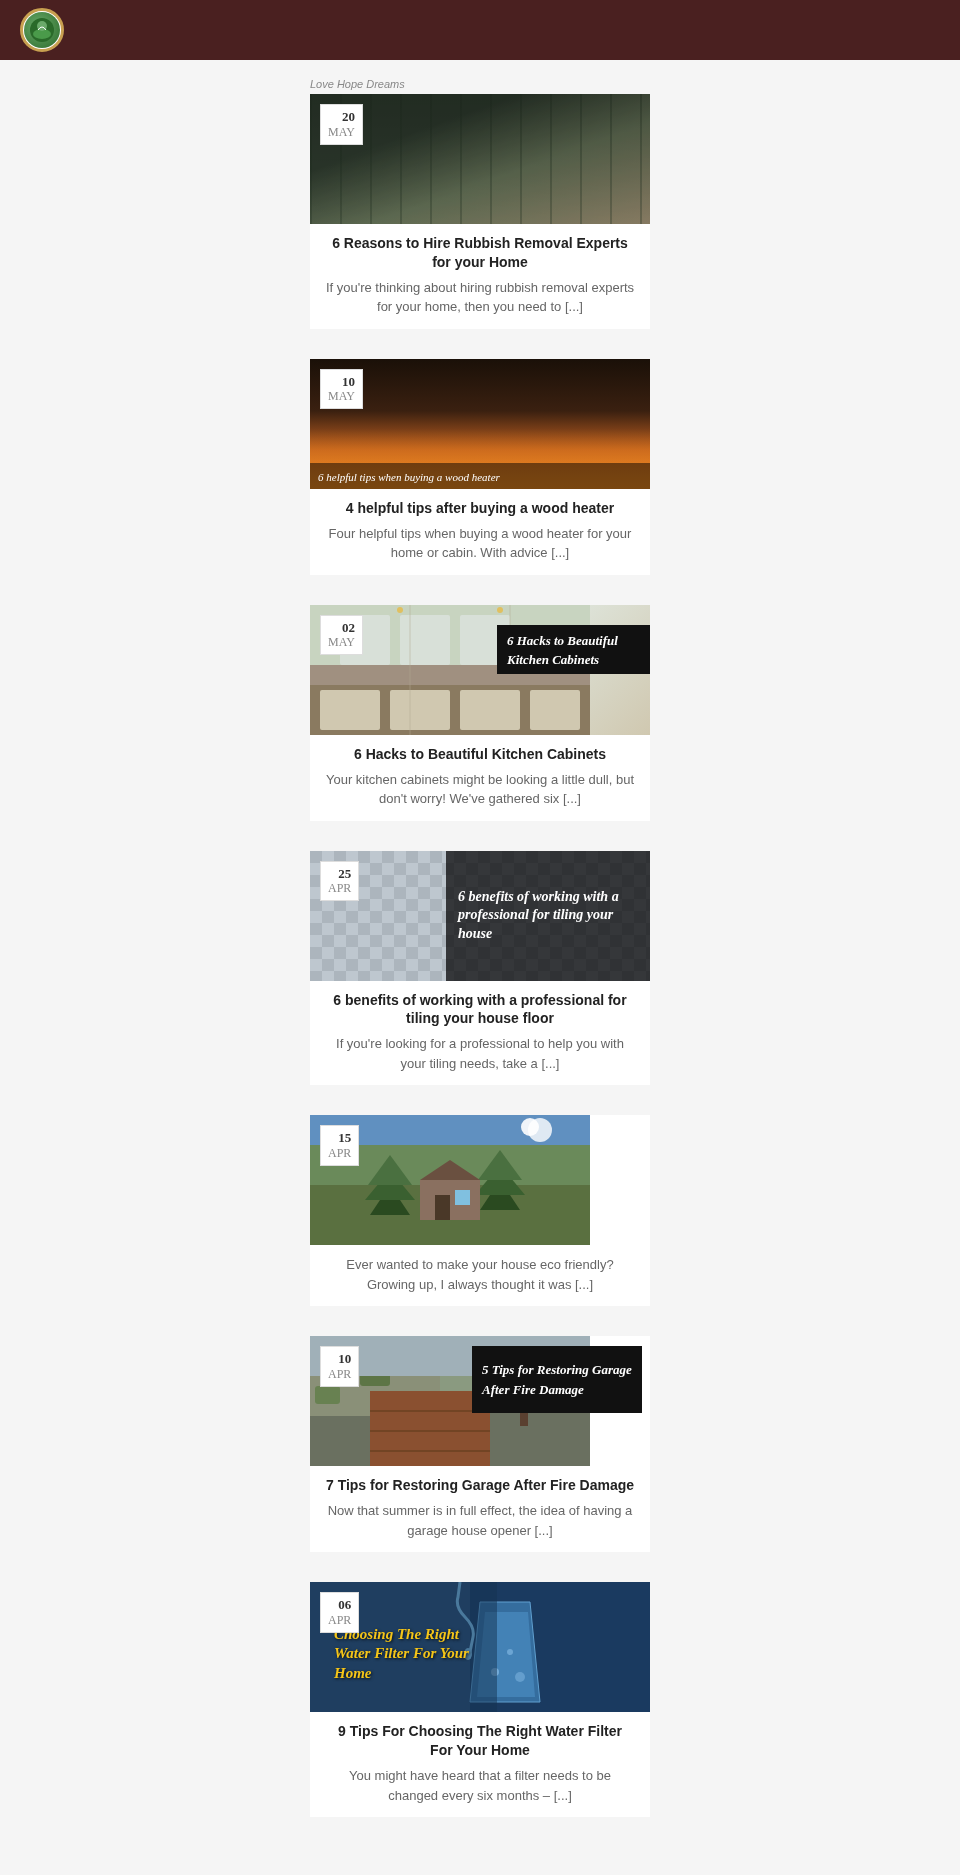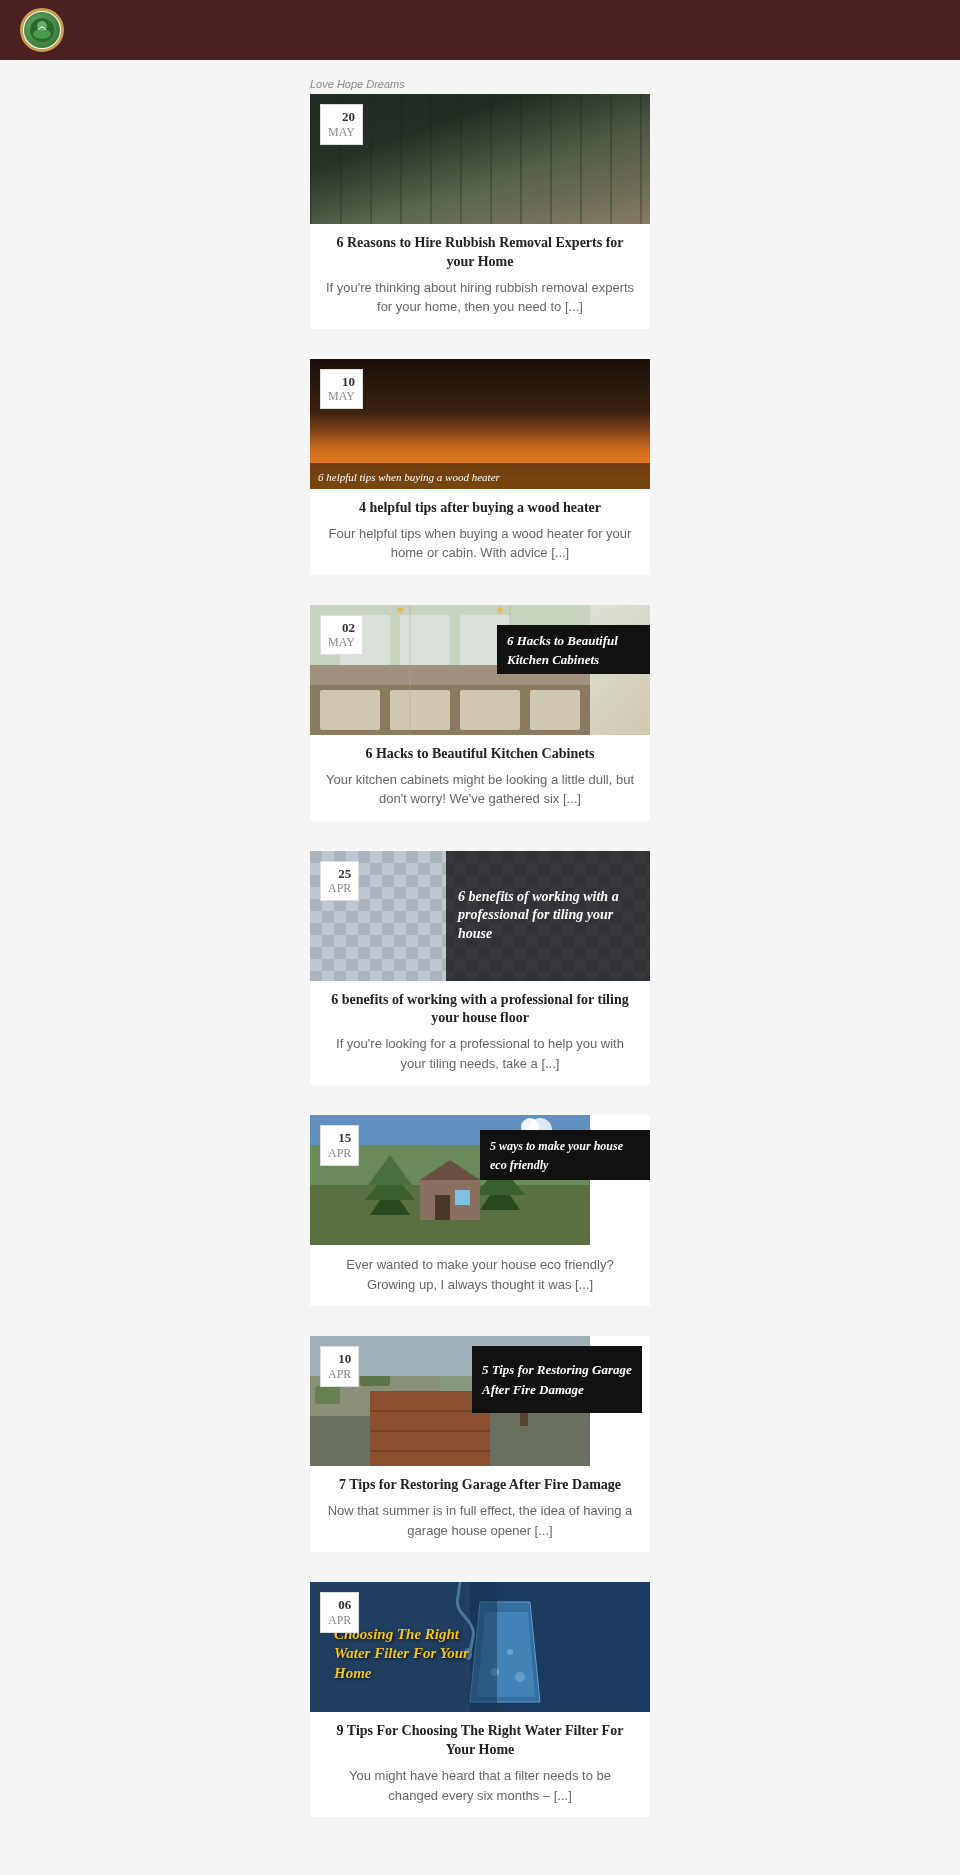--- a/index.html
+++ b/index.html
@@ -88,21 +88,21 @@
     .post-body {
       padding: 10px 15px 12px 15px;
     }
     .post-title {
       font-size: 14px;
       font-weight: bold;
       color: #222;
       margin-bottom: 6px;
       text-align: center;
       line-height: 1.35;
-      font-family: Liberation Serif, serif;
+      font-family: Liberation Sans, sans-serif;
     }
     .post-excerpt {
       font-size: 13px;
       color: #666;
       text-align: center;
       line-height: 1.5;
       font-family: Arial, sans-serif;
     }
 
     
@@ -275,23 +275,20 @@
 
           <rect x="0" y="0" width="280" height="30" fill="#6090c0"></rect>
           <circle cx="230" cy="15" r="12" fill="#fff" opacity="0.8"></circle>
           <circle cx="220" cy="12" r="9" fill="#fff" opacity="0.9"></circle>
         </svg>
       </div>
       <div class="date-badge">
         <span class="date-day">15</span>
         <span class="date-month">Apr</span>
       </div>
-      <div style="position:absolute;right:0;top:15px;background:#111;padding:6px 10px;max-width:50%;">
-        <span style="color:#fff;font-size:12px;font-weight:bold;font-style:italic;line-height:1.3;">5 ways to make your house eco friendly</span>
-      </div>
     </div>
     <div class="post-body">
       <div class="post-excerpt">Ever wanted to make your house eco friendly? Growing up, I always thought it was [...]</div>
     </div>
   </div>
 
   <div class="post-card">
     <div class="post-image-wrap">
       <div style="width:100%;height:130px;position:relative;">
         <svg width="280" height="130" viewBox="0 0 280 130" style="position:absolute;top:0;left:0;">

